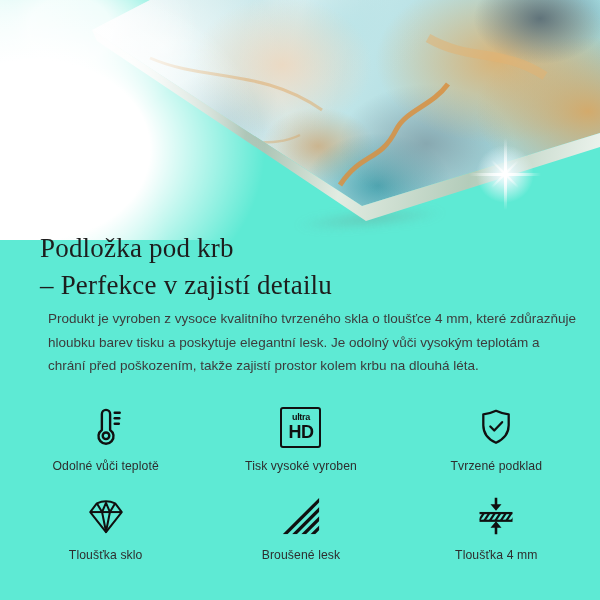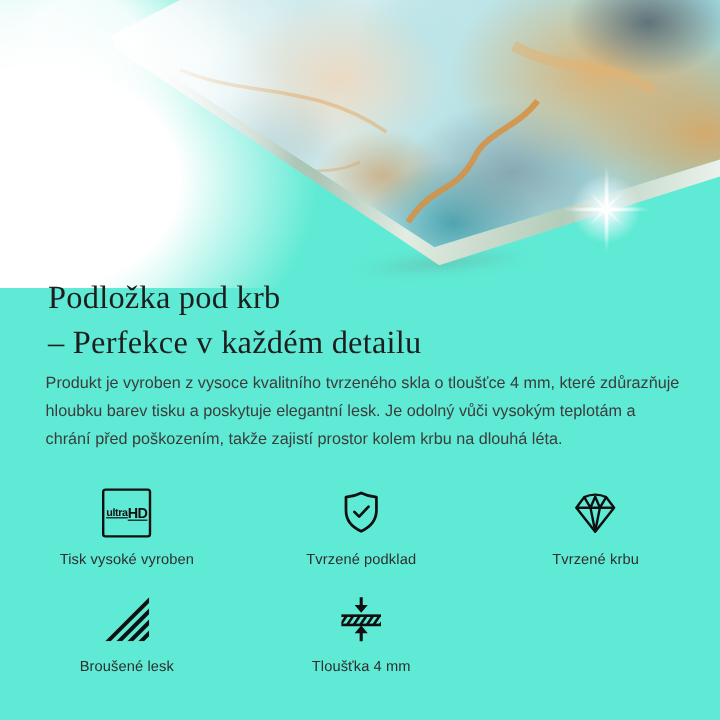--- a/index.html
+++ b/index.html
@@ -45,34 +45,34 @@
     background:linear-gradient(to right, transparent, #fff 45%, #fff 55%, transparent);}
   .sp-d1{left:-1px;top:-19px;width:2px;height:38px;transform:rotate(45deg);
     background:linear-gradient(to bottom, transparent, #fff 50%, transparent);}
   .sp-d2{left:-1px;top:-19px;width:2px;height:38px;transform:rotate(-45deg);
     background:linear-gradient(to bottom, transparent, #fff 50%, transparent);}
 
   
   .title{position:absolute;left:40px;top:230px;margin:0;
     font-family:"Liberation Serif","DejaVu Serif",serif;font-weight:400;
     font-size:27px;line-height:37px;color:#1d1d1d;letter-spacing:.2px;}
-  .desc{position:absolute;left:38px;top:307px;width:530px;margin:0;
+  .desc{position:absolute;left:48px;top:307px;width:530px;margin:0;
     font-size:13.5px;line-height:23.5px;color:#3c3c3c;}
 
   
   .features{position:absolute;left:8px;top:404px;width:586px;
     display:grid;grid-template-columns:repeat(3,1fr);row-gap:20px;}
   .feature{display:flex;flex-direction:column;align-items:center;}
   .ficon{height:46px;display:flex;align-items:center;justify-content:center;}
   .flabel{margin-top:9px;font-size:12.2px;color:#2e2e2e;letter-spacing:.1px;}
   .uhd{width:37px;height:37px;border:2.6px solid #101010;border-radius:3px;
-    display:flex;align-items:center;justify-content:center;
-    font-weight:700;color:#101010;line-height:1;text-decoration:underline;}
+    display:flex;flex-direction:column;align-items:center;justify-content:center;
+    font-weight:700;color:#101010;line-height:1;}
   .uhd-small{font-size:9px;letter-spacing:-.3px;}
-  .uhd-big{font-size:12px;letter-spacing:-.5px;margin-top:1px;}
+  .uhd-big{font-size:18px;letter-spacing:-.5px;margin-top:1px;}
 </style>
 </head>
 <body>
 
 <div class="page">
 
   <div class="hero">
     <div class="panel-art">
       <svg class="veins" width="600" height="232">
         <path d="M340 185 C362 152 380 162 396 130 C406 110 432 106 448 84" stroke="#d88f3f" stroke-width="5" fill="none" opacity="0.85"></path>
@@ -88,27 +88,39 @@
       <div class="sp-glow"></div>
       <div class="sp-d1"></div>
       <div class="sp-d2"></div>
       <div class="sp-v"></div>
       <div class="sp-h"></div>
     </div>
   </div>
 
   <h1 class="title">
     <span>Podložka pod krb</span><br>
-    <span>– Perfekce v každém detailu</span>
+    <span>– Perfekce v zajistí detailu</span>
   </h1>
 
   <p class="desc">Produkt je vyroben z vysoce kvalitního tvrzeného skla o tloušťce 4 mm, které zdůrazňuje hloubku barev tisku a poskytuje elegantní lesk. Je odolný vůči vysokým teplotám a chrání před poškozením, takže zajistí prostor kolem krbu na dlouhá léta.</p>
 
   <div class="features">
 
+    <div class="feature">
+      <div class="ficon">
+        <svg width="44" height="46" viewBox="0 0 48 48" fill="none" stroke="#101010" stroke-width="2.6">
+          <path d="M19.5 9.8 a4.5 4.5 0 0 1 9 0 v17.4 a8.2 8.2 0 1 1 -9 0 z" stroke-linejoin="round"></path>
+          <circle cx="24" cy="33.6" r="3.6"></circle>
+          <line x1="33.5" y1="8.5" x2="39" y2="8.5" stroke-linecap="round"></line>
+          <line x1="33.5" y1="14.5" x2="38.5" y2="14.5" stroke-linecap="round"></line>
+          <line x1="33.5" y1="20.5" x2="38" y2="20.5" stroke-linecap="round"></line>
+        </svg>
+      </div>
+      <div class="flabel">Odolné vůči teplotě</div>
+    </div>
 
     <div class="feature">
       <div class="ficon">
         <div class="uhd">
           <span class="uhd-small">ultra</span>
           <span class="uhd-big">HD</span>
         </div>
       </div>
       <div class="flabel">Tisk vysoké vyroben</div>
     </div>
@@ -125,21 +137,21 @@
 
     <div class="feature">
       <div class="ficon">
         <svg width="42" height="42" viewBox="0 0 48 48" fill="none" stroke="#101010" stroke-width="2.3" stroke-linejoin="round">
           <path d="M13.5 9.5 C20 6.5 28 6.5 34.5 9.5 L42 19.5 L24 42.5 L6 19.5 Z"></path>
           <path d="M6.5 19.5 H41.5"></path>
           <path d="M13.5 9.5 L19.5 19.5 L24 9 L28.5 19.5 L34.5 9.5"></path>
           <path d="M19.5 19.5 L24 42 L28.5 19.5"></path>
         </svg>
       </div>
-      <div class="flabel">Tvrzené krbu</div>
+      <div class="flabel">Tloušťka sklo</div>
     </div>
 
     <div class="feature">
       <div class="ficon">
         <svg width="40" height="40" viewBox="0 0 48 48">
           <defs>
               <clipPath id="triClip">
                 <path d="M2 46 L46 2 L46 46 Z"></path>
               </clipPath>
             </defs>

